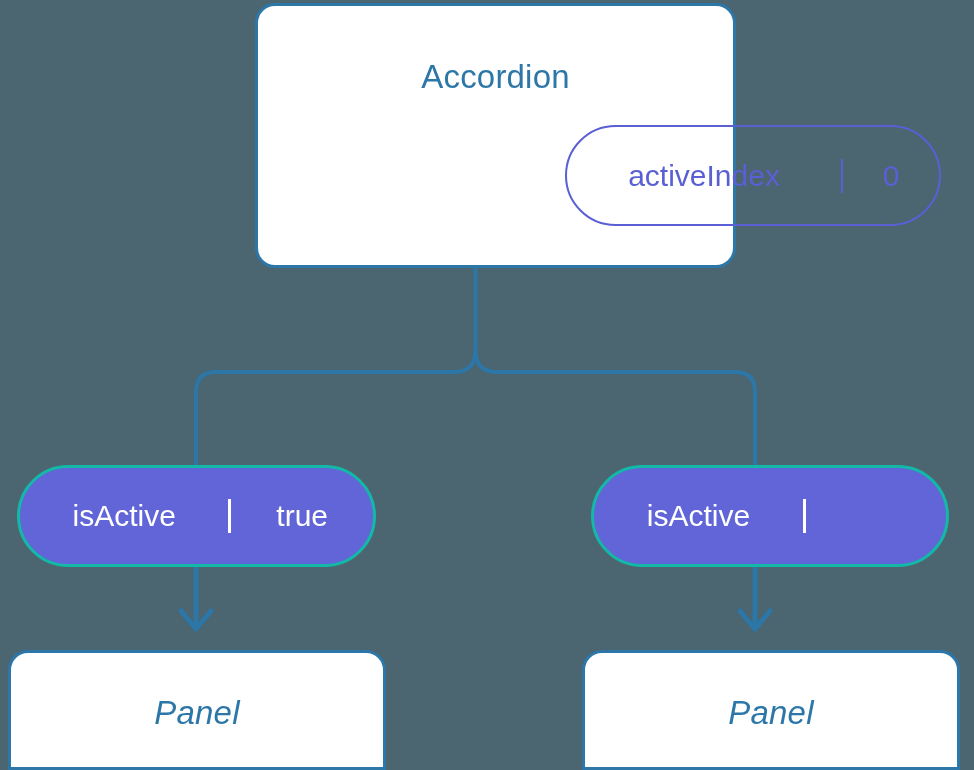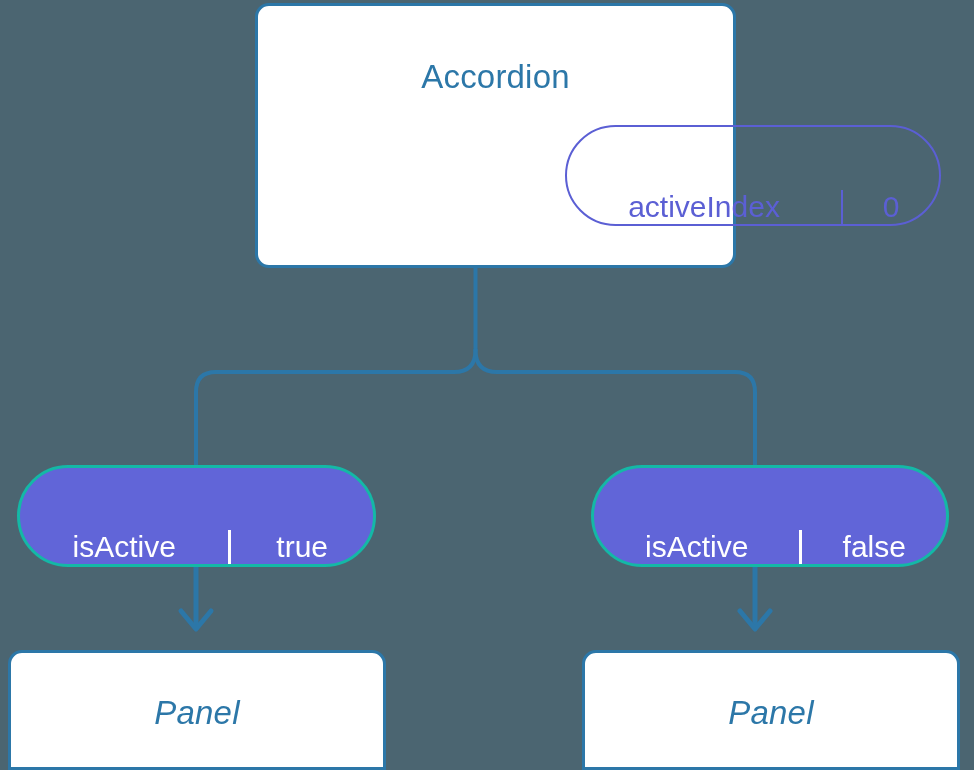--- a/index.html
+++ b/index.html
@@ -25,21 +25,21 @@
     width: 974px;
     height: 770px;
     pointer-events: none;
   }
 
   
   .node-card {
     position: absolute;
     background: #ffffff;
     border: 3px solid #2c77a8;
-    border-radius: 14px;
+    border-radius: 20px;
     box-sizing: border-box;
   }
   #accordion-card {
     left: 255px;
     top: 3px;
     width: 481px;
     height: 265px;
   }
   .card-title {
     position: absolute;
@@ -53,21 +53,21 @@
     white-space: nowrap;
   }
   #accordion-card .card-title {
     top: 52px;
   }
 
   
   .pill {
     position: absolute;
     display: flex;
-    align-items: flex-end;
+    align-items: center;
     border-radius: 999px;
     box-sizing: border-box;
     overflow: hidden;
   }
   .pill-key, .pill-val {
     display: flex;
     align-items: center;
     justify-content: center;
     box-sizing: border-box;
     white-space: nowrap;
@@ -179,21 +179,20 @@
     </div>
   </div>
 
   <div class="pill pill-filled" id="prop-pill-left">
     <div class="pill-key">isActive</div>
     <div class="pill-val">true</div>
   </div>
 
   <div class="pill pill-filled" id="prop-pill-right">
     <div class="pill-key">isActive</div>
-    <div class="pill-val">false</div>
   </div>
 
   <div class="node-card" id="panel-card-left">
     <div class="card-title">Panel</div>
   </div>
 
   <div class="node-card" id="panel-card-right">
     <div class="card-title">Panel</div>
   </div>
 

